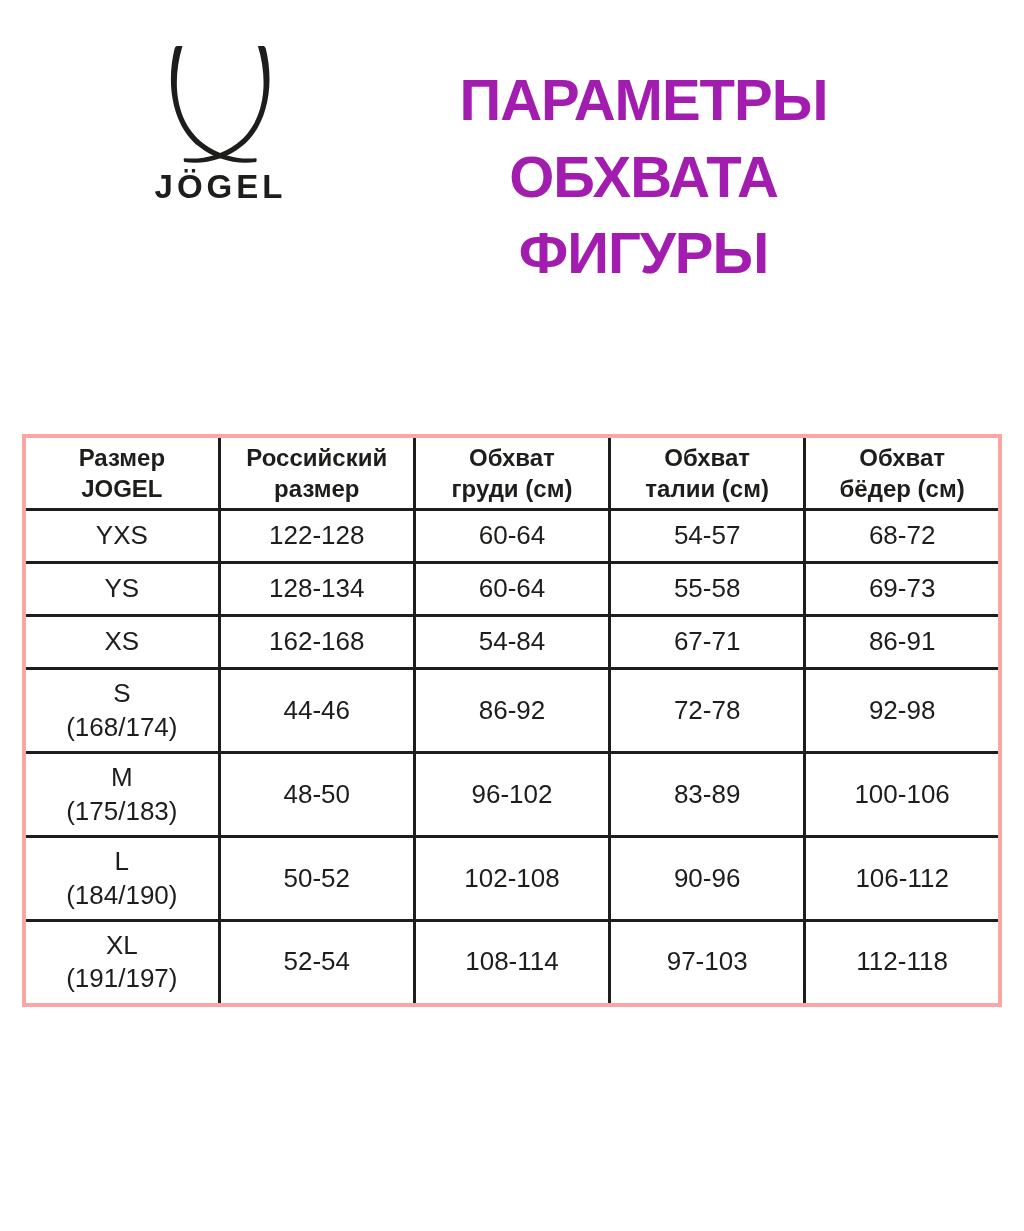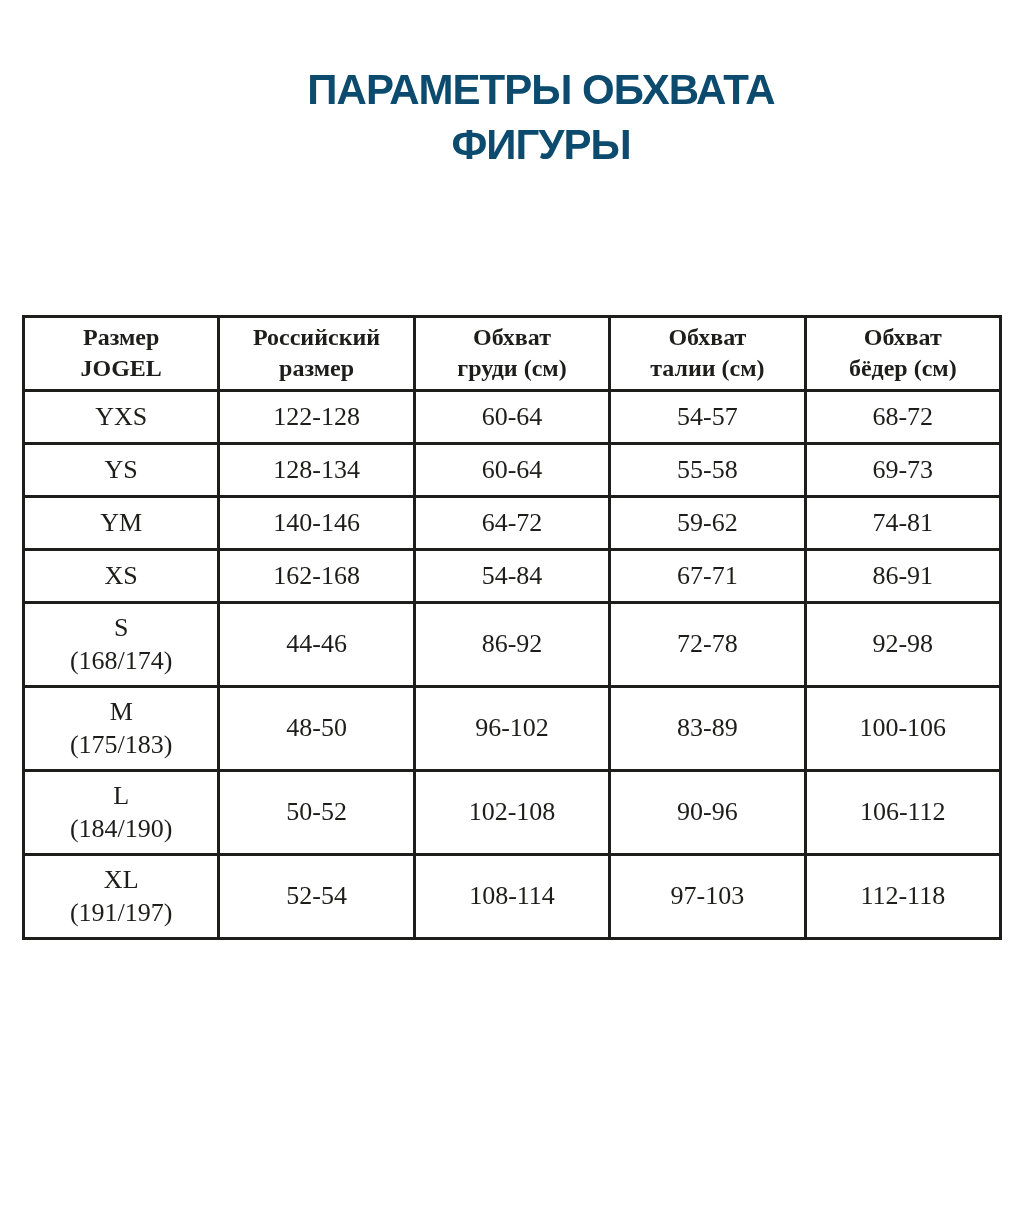--- a/index.html
+++ b/index.html
@@ -29,35 +29,34 @@
     margin-top: 4px;
     font-size: 33px;
     font-weight: bold;
     letter-spacing: 4px;
     color: #1d1d1b;
   }
   .title {
     flex: 1 1 auto;
     text-align: center;
     padding: 16px 30px 0 10px;
-    font-size: 42px;
+    font-size: 58px;
     font-weight: bold;
     letter-spacing: -1px;
     line-height: 1.32;
-    color: #0c4a6e;
+    color: #a21caf;
   }
 
   
   .size-table-wrap { padding: 0 22px; margin-top: 142px; }
   table.size-table {
     width: 100%;
     border-collapse: collapse;
     table-layout: fixed;
-    border: 1px solid #fca5a5;
-    font-family: Liberation Serif, serif;
+    border: 4px solid #fca5a5;
   }
   .size-table th, .size-table td {
     border: 3px solid #1d1d1b;
     text-align: center;
     vertical-align: middle;
     padding: 4px 2px;
   }
   .size-table th {
     height: 74px;
     font-size: 24px;
@@ -70,20 +69,27 @@
     line-height: 1.3;
   }
   tr.row-single td { height: 53px; }
   tr.row-double td { height: 84px; }
   .cell-note:empty { display: none; }
 </style>
 </head>
 <body>
 
 <div class="header">
+  <div class="logo-block">
+    <svg class="logo-v" viewBox="0 0 110 122" aria-hidden="true">
+      <path fill="#1d1d1b" d="M16,0 C4,40 10,80 38,101 C54,113 74,118 92,116 C93,116 93,119 92,120 C71,123 49,117 33,104 C7,84 -2,42 8,2 C10,-1 14,-2 16,0 Z"></path>
+      <path fill="#1d1d1b" d="M94,0 C106,40 100,80 72,101 C56,113 36,118 18,116 C17,116 17,119 18,120 C39,123 61,117 77,104 C103,84 112,42 102,2 C100,-1 96,-2 94,0 Z"></path>
+    </svg>
+    <div class="logo-word">JÖGEL</div>
+  </div>
   <h1 class="title">
     <span>ПАРАМЕТРЫ ОБХВАТА</span><br>
     <span>ФИГУРЫ</span>
   </h1>
 </div>
 
 <div class="size-table-wrap">
   <table class="size-table">
     <thead>
       <tr>
@@ -105,29 +111,20 @@
         <td>68-72</td>
       </tr>
       <tr class="row-single">
         <td>
             <div>YS</div>
           </td>
         <td>128-134</td>
         <td>60-64</td>
         <td>55-58</td>
         <td>69-73</td>
-      </tr>
-      <tr class="row-single">
-        <td>
-            <div>YM</div>
-          </td>
-        <td>140-146</td>
-        <td>64-72</td>
-        <td>59-62</td>
-        <td>74-81</td>
       </tr>
       <tr class="row-single">
         <td>
             <div>XS</div>
           </td>
         <td>162-168</td>
         <td>54-84</td>
         <td>67-71</td>
         <td>86-91</td>
       </tr>

